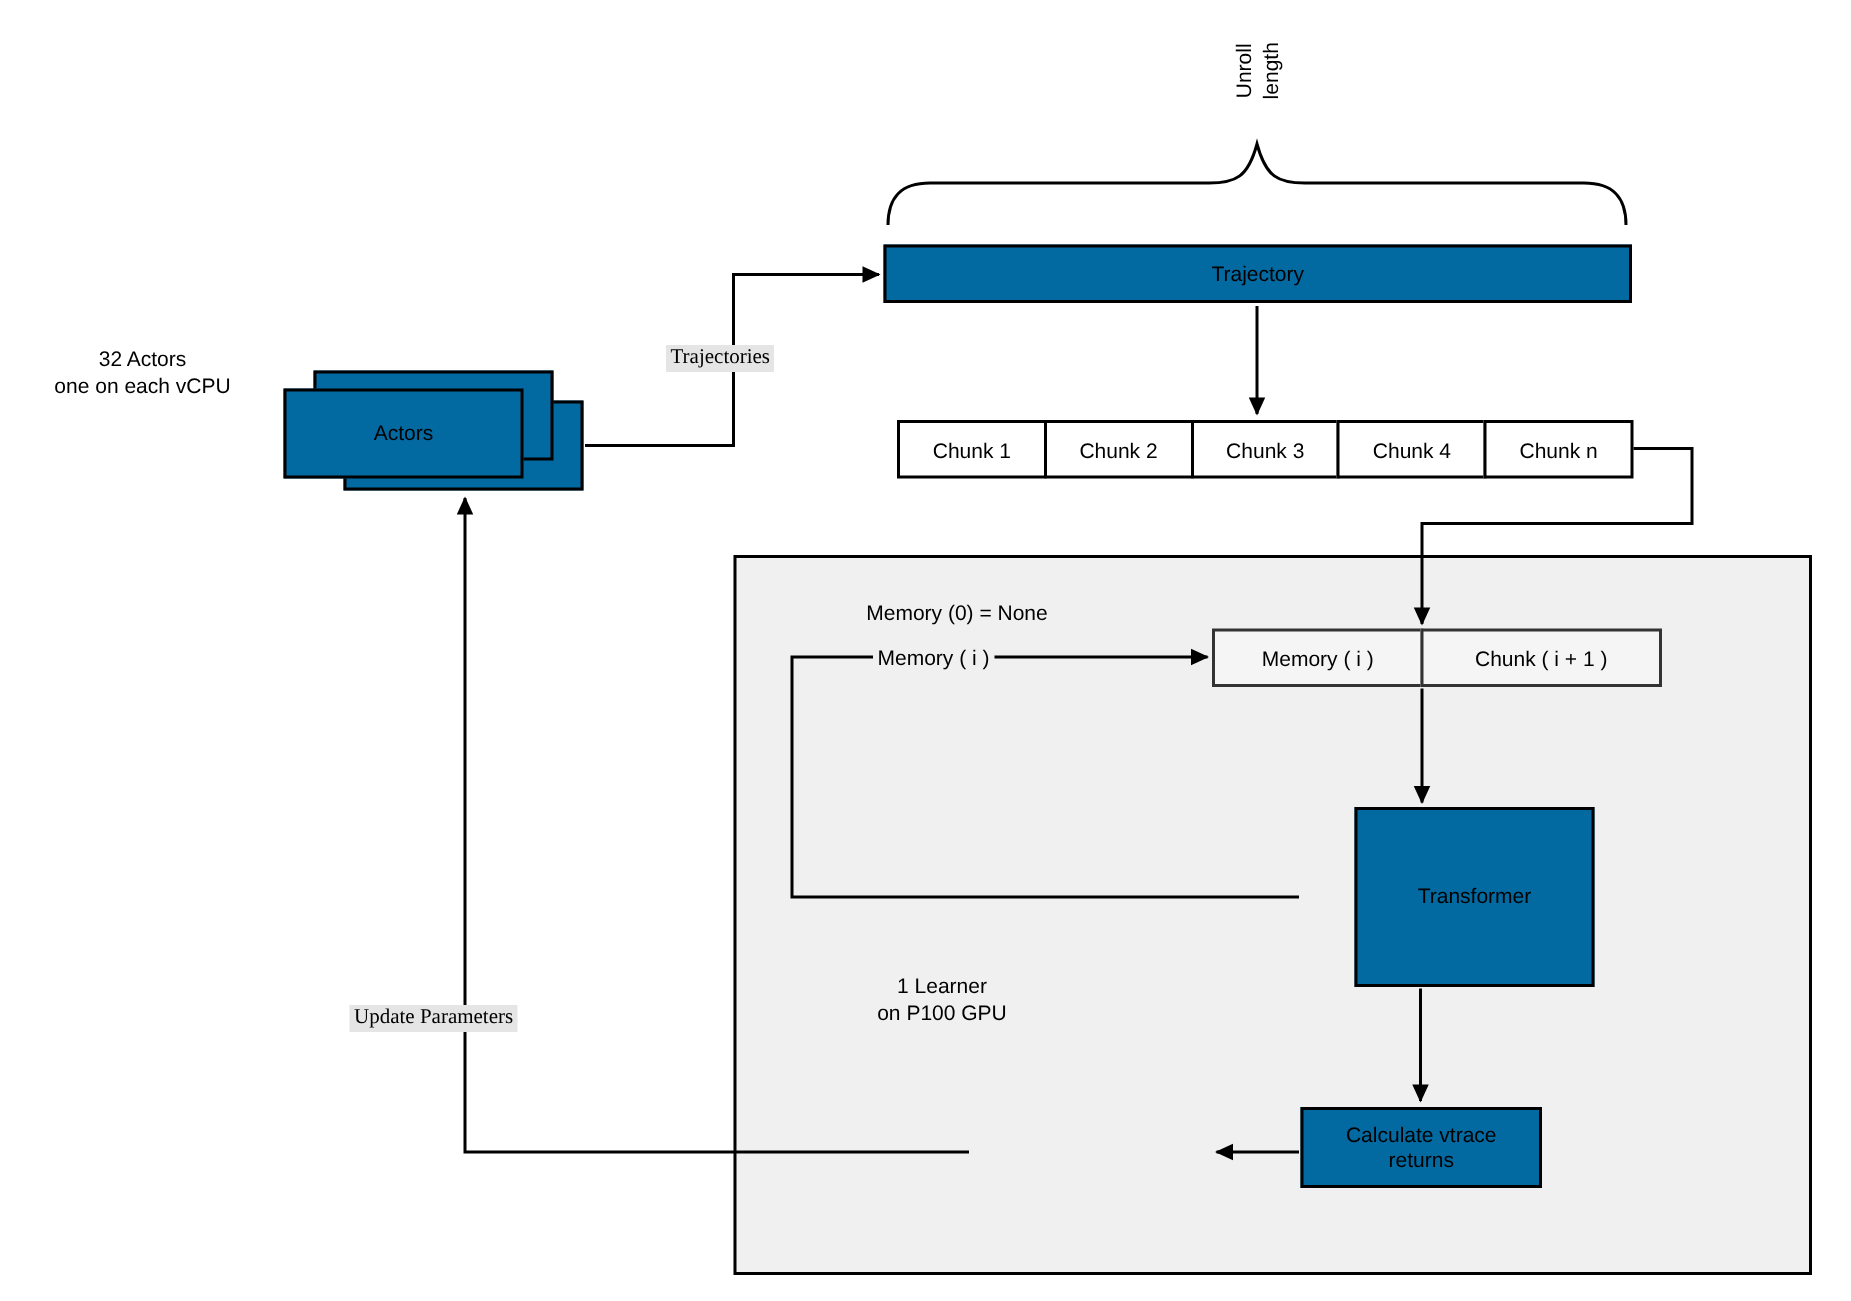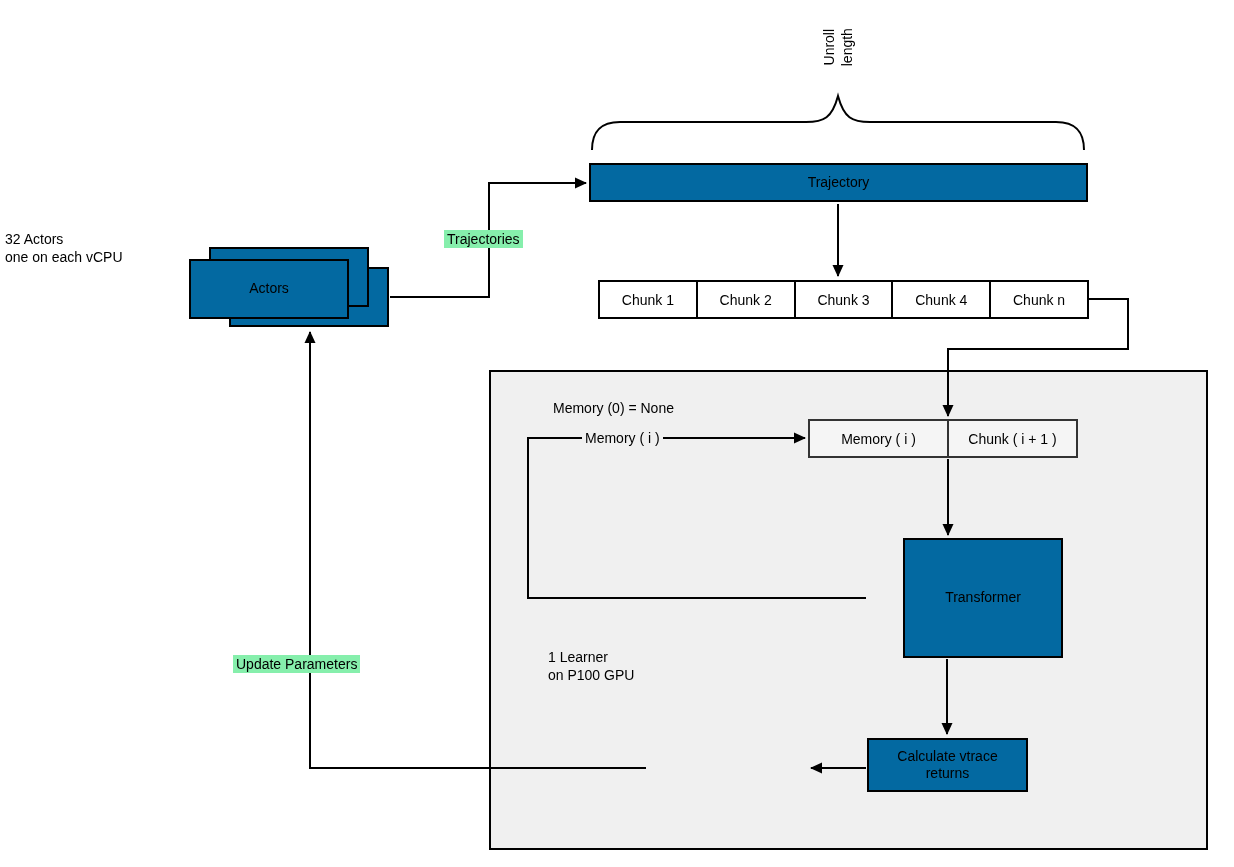--- a/index.html
+++ b/index.html
@@ -58,36 +58,37 @@
     text-align: center;
   }
   .chunk-row { left: 586px; top: 280px; width: 503px; height: 39px; }
   .chunk-row .cell { flex: 1 1 0; background: #ffffff; border: 2px solid #000000; margin-left: -2px; }
   .chunk-row .cell:first-child { margin-left: 12px; }
 
   .memory-row { left: 808px; top: 419px; width: 300px; height: 39px; }
   .memory-row .cell { background: #f5f5f5; border: 2px solid #333333; margin-left: -2px; }
   .memory-row .cell:first-child { margin-left: 0; }
   .memory-row .cell-memory { width: 141px; }
-  .memory-row .cell-chunk  { width: 131px; text-align: center; }
+  .memory-row .cell-chunk  { width: 161px; text-align: center; }
 
   .free-label {
     position: absolute;
+    text-align: center;
     line-height: 1.3;
     z-index: 3;
     white-space: nowrap;
   }
   .edge-label {
     position: absolute;
     z-index: 3;
     text-align: center;
     white-space: nowrap;
     padding: 1px 3px;
   }
-  .bg-white { background: #86efac; }
+  .bg-white { background: #e5e5e5; font-family: Liberation Serif, serif; }
   .bg-gray  { background: #f0f0f0; }
 
   .vlabel {
     position: absolute;
     left: 800px; top: 8px;
     width: 76px; height: 78px;
     display: flex;
     align-items: center;
     justify-content: center;
     z-index: 3;
@@ -160,21 +161,21 @@
   </div>
 
   <div class="node" style="left:229px; top:267px; width:160px; height:60px; z-index:3;"></div>
   <div class="node" style="left:209px; top:247px; width:160px; height:60px; z-index:4;"></div>
   <div class="node" style="left:189px; top:227px; width:160px; height:60px; z-index:5;margin-top:32px;">
     <span>Actors</span>
   </div>
 
   <div class="edge-label bg-white" style="left:444px; top:230px;">Trajectories</div>
 
-  <div class="edge-label bg-white" style="left:233px; top:655px;">Update Parameters</div>
+  <div class="edge-label bg-white" style="left:233px; top:670px;">Update Parameters</div>
 
   <div class="free-label" style="left:553px; top:399px; width:170px;">Memory (0) = None</div>
 
   <div class="edge-label bg-gray" style="left:582px; top:429px;">Memory ( i )</div>
 
   <div class="row memory-row">
     <div class="cell cell-memory">
       <span>Memory ( i )</span>
     </div>
     <div class="cell cell-chunk">

